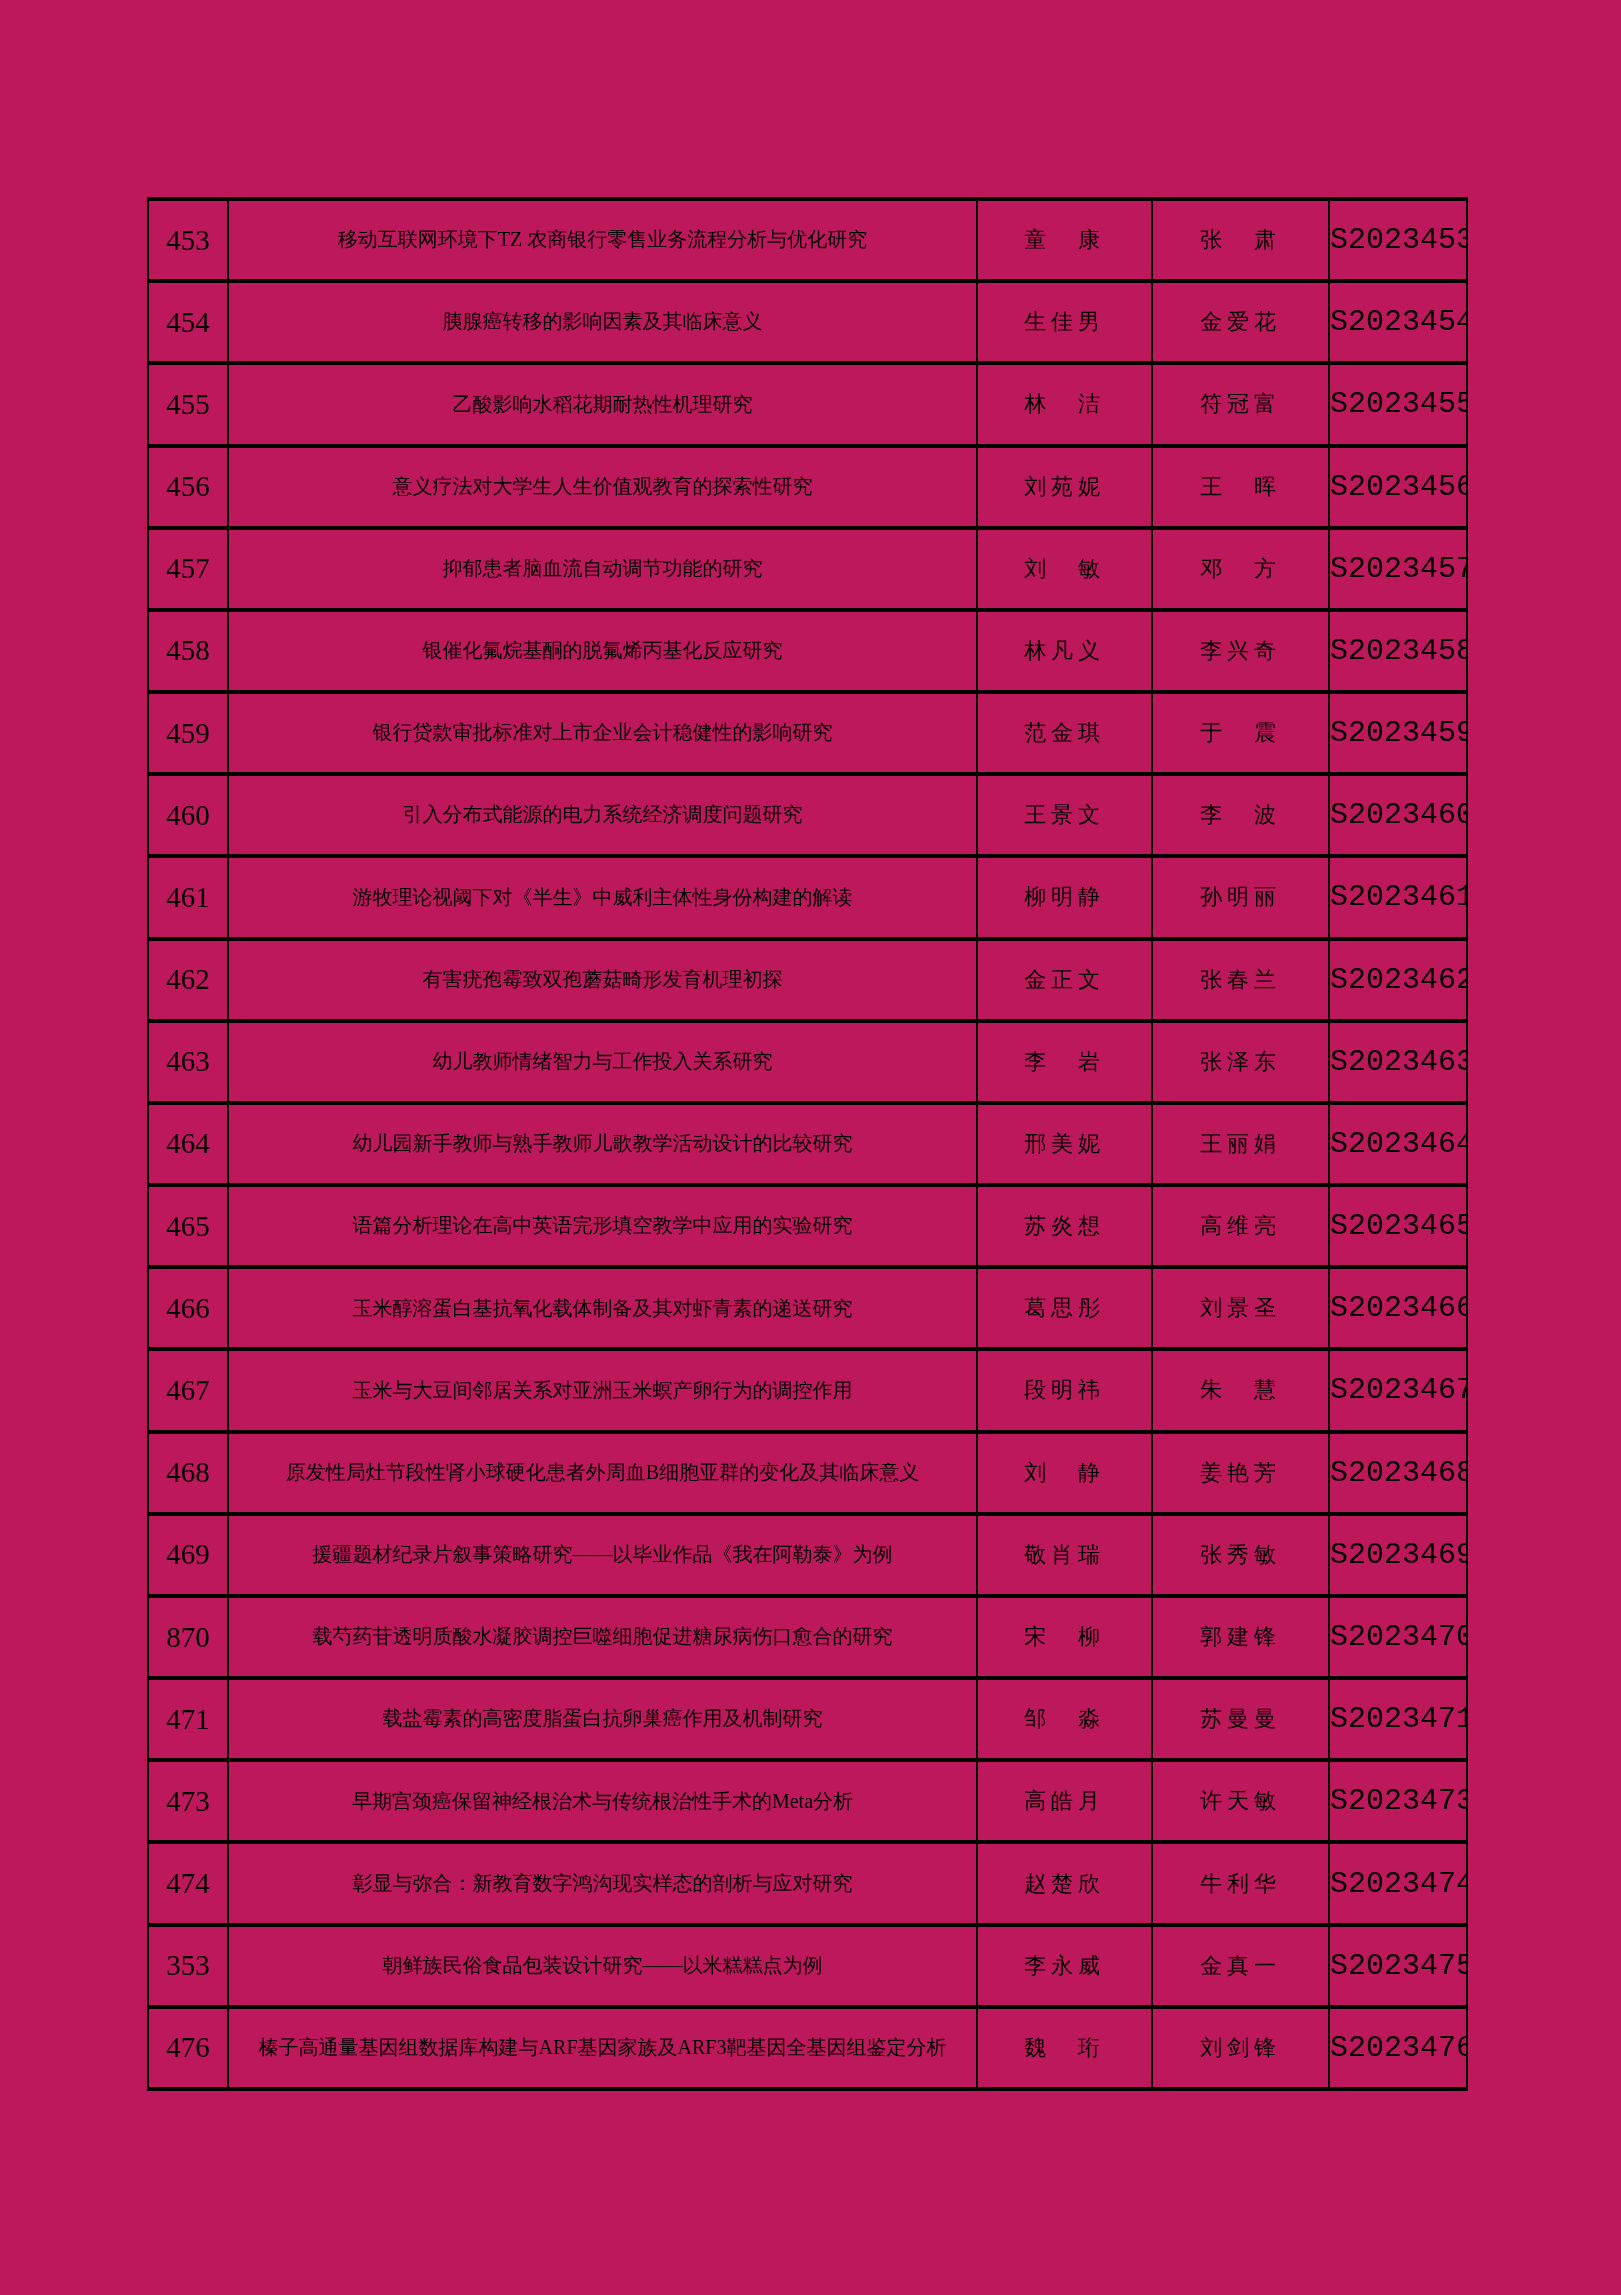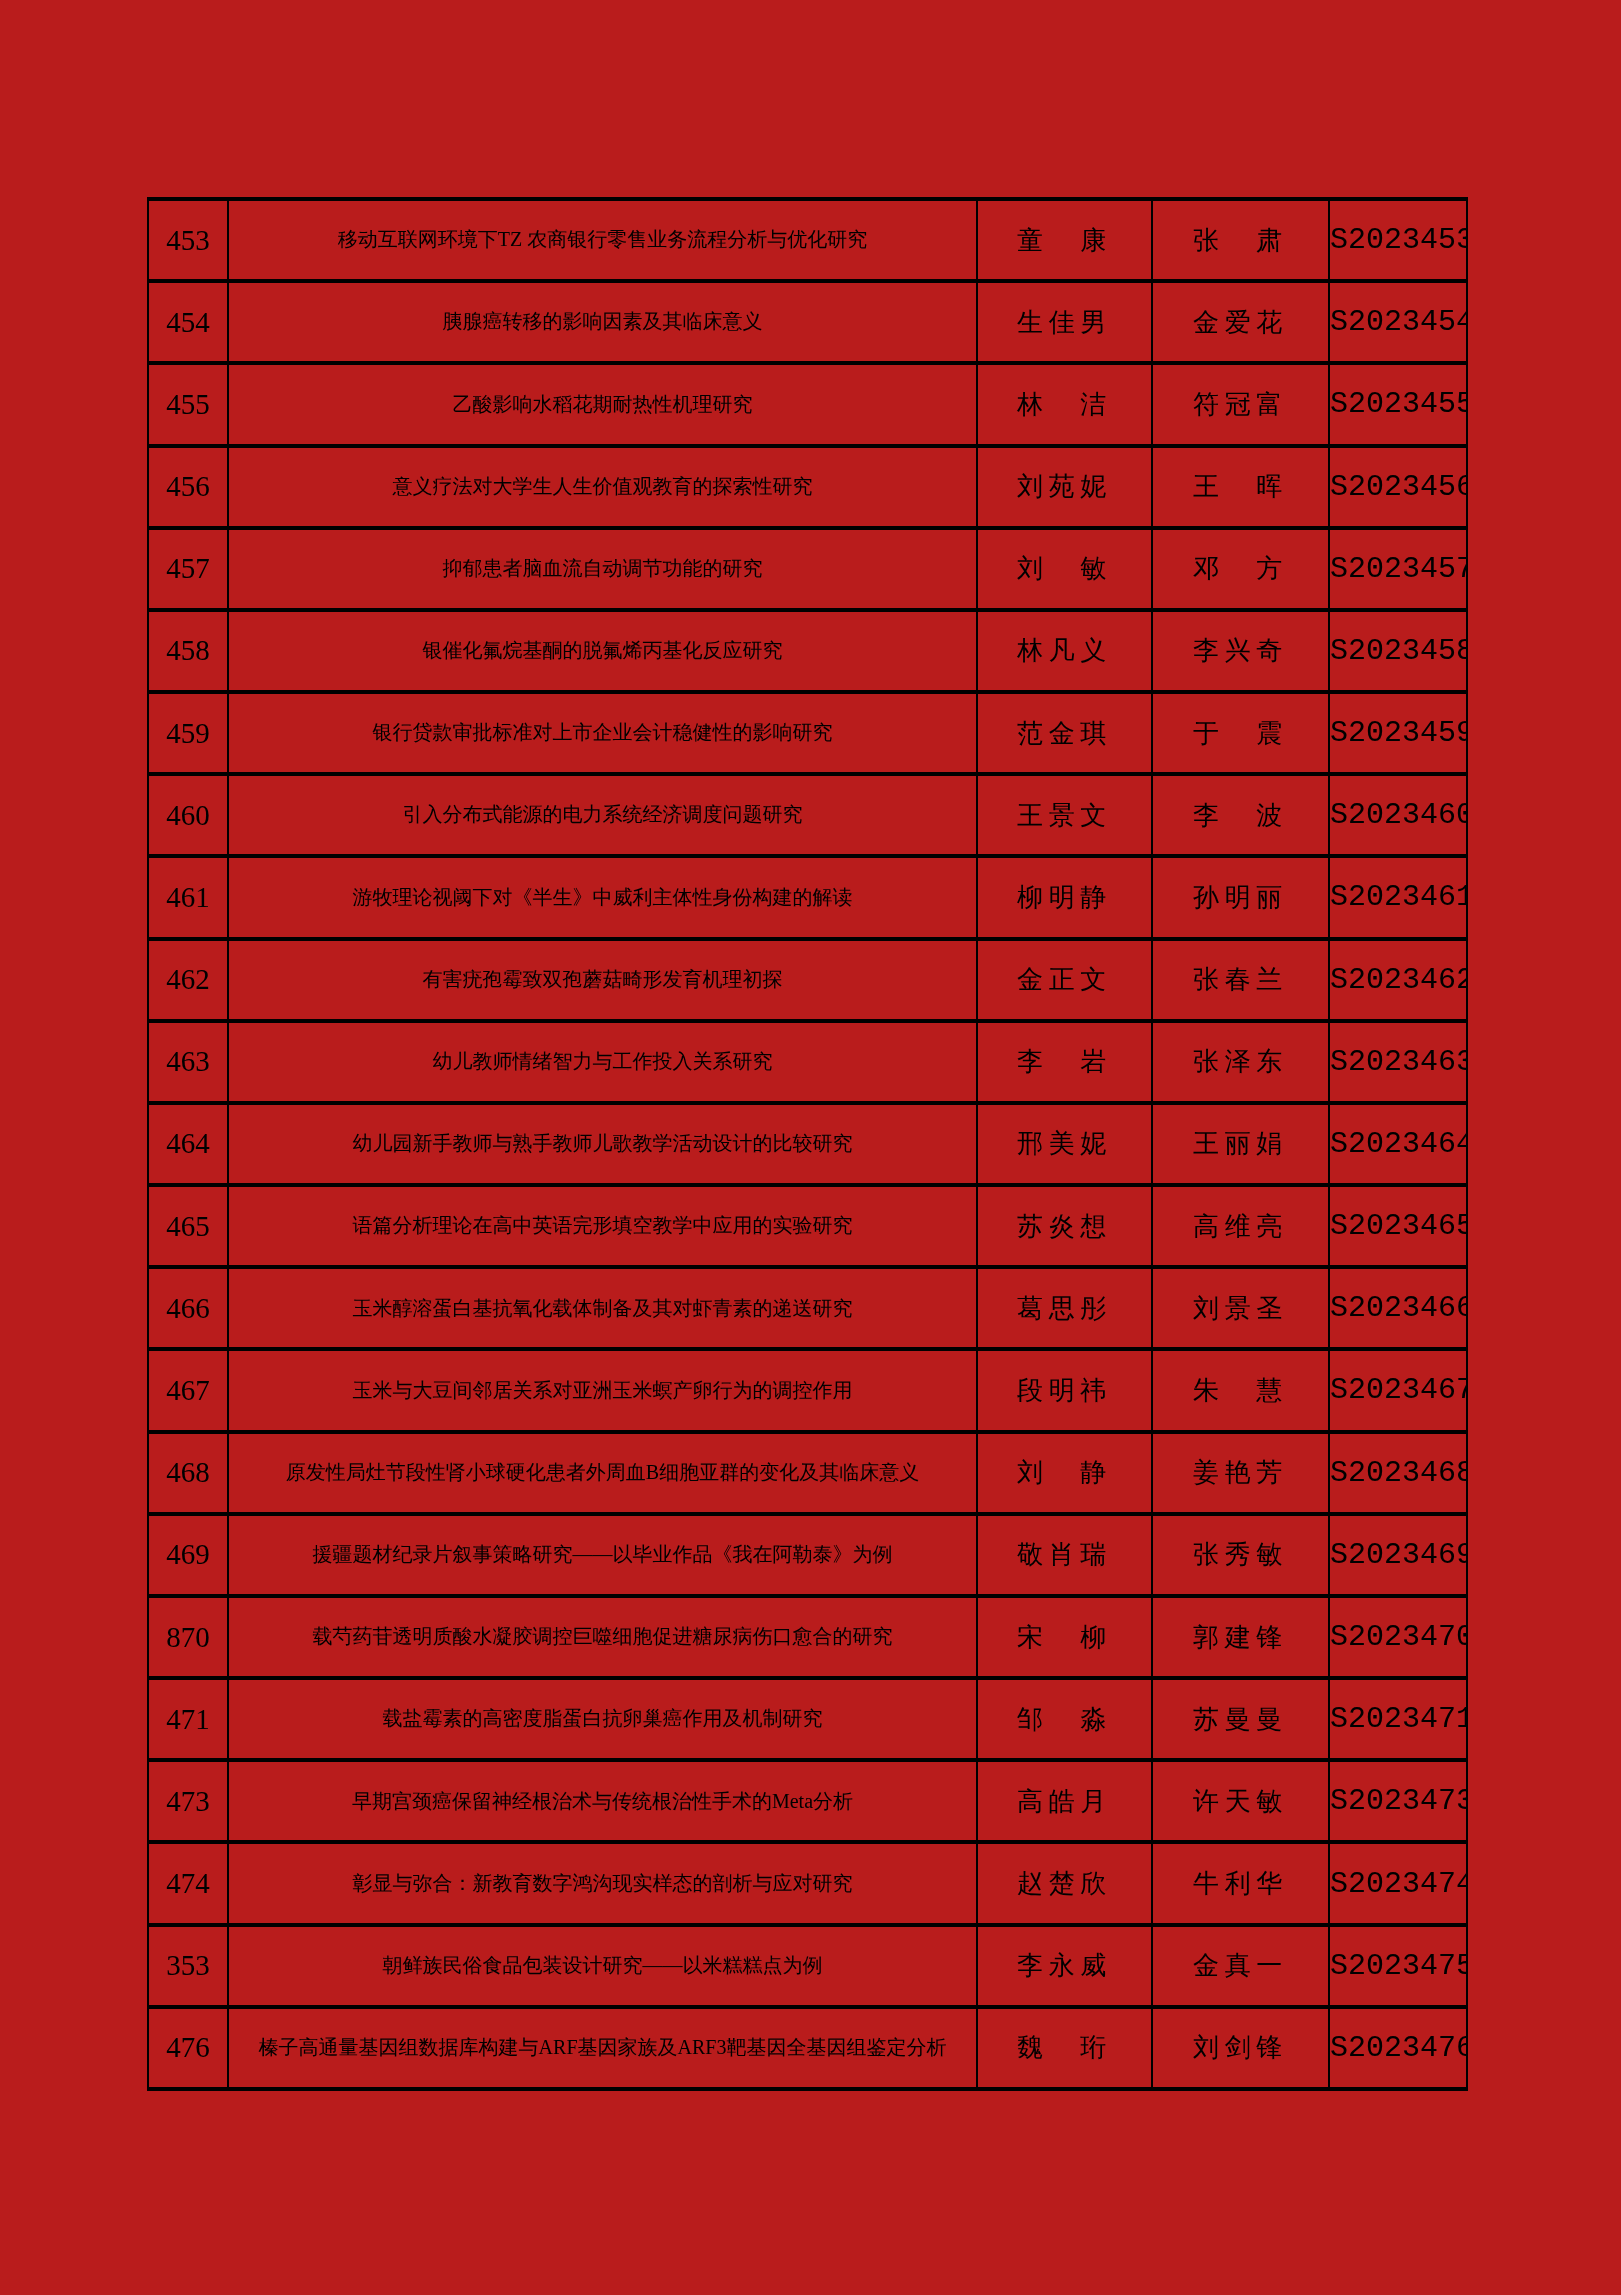--- a/index.html
+++ b/index.html
@@ -4,21 +4,21 @@
 <style>
   html, body {
     margin: 0;
     padding: 0;
     background: #ffffff;
   }
   .page {
     position: relative;
     width: 1622px;
     height: 2295px;
-    background: #b91c1c;
+    background: #be185d;
     overflow: hidden;
   }
   table.thesis-table {
     position: absolute;
     left: 147px;
     top: 197px;
     width: 1319px;
     height: 1894px;
     border-collapse: collapse;
     table-layout: fixed;
@@ -40,21 +40,21 @@
   }
   td.cell-num {
     font-size: 29px;
   }
   td.cell-title {
     font-size: 20px;
     line-height: 1.38;
     padding: 0 6.8px;
   }
   td.cell-author, td.cell-advisor {
-    font-size: 26px;
+    font-size: 22px;
     letter-spacing: 0.22em;
   }
   td.cell-id {
     font-size: 30px;
     font-family: Liberation Mono, monospace;
   }
 </style>
 </head>
 <body>
 

